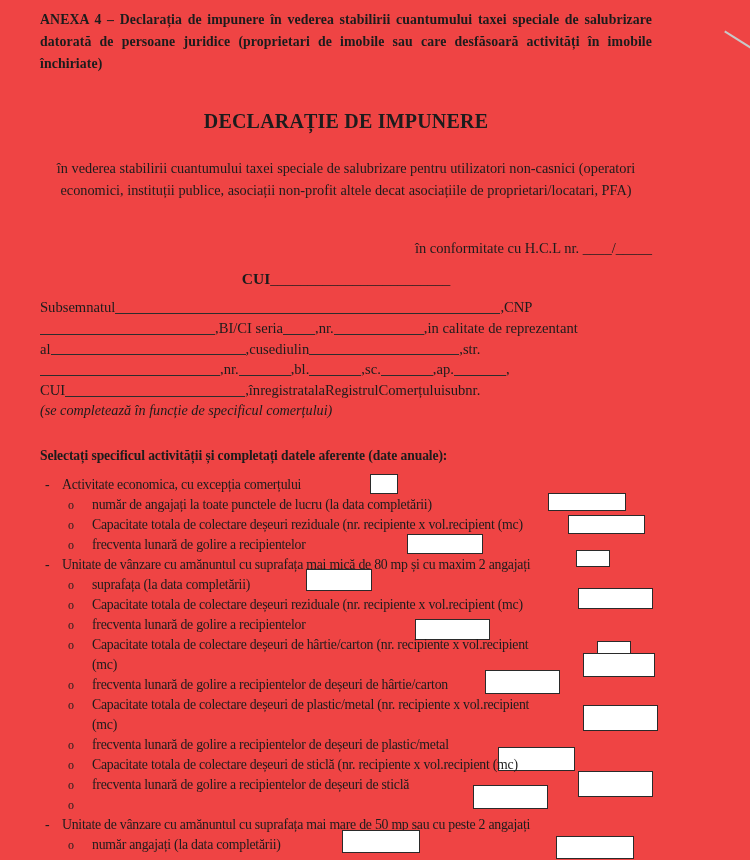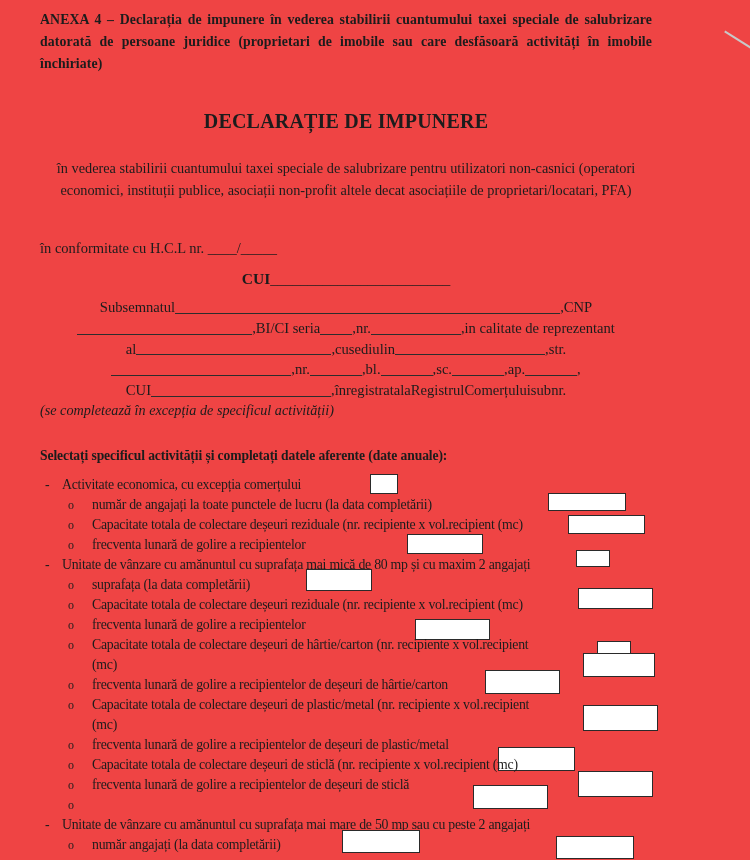--- a/index.html
+++ b/index.html
@@ -7,25 +7,25 @@
     position:relative;width:750px;height:860px;background:#ef4444;overflow:hidden;
     font-family:"Liberation Serif","DejaVu Serif",serif;color:#1c1c1c;
   }
   .content{position:relative;margin-left:40px;width:612px;}
   .annex-title{
     padding-top:9px;font-weight:bold;font-size:13.8px;line-height:22px;
     text-align:justify;letter-spacing:.1px;
   }
   .main-title{margin-top:36px;text-align:center;font-weight:bold;font-size:20px;line-height:21px;letter-spacing:.2px;}
   .subtitle{margin-top:26px;text-align:center;font-size:14.3px;line-height:21.5px;}
-  .conformity{margin-top:37px;text-align:left;font-size:14.5px;line-height:21px;}
+  .conformity{margin-top:37px;text-align:right;font-size:14.5px;line-height:21px;}
   .cui-line{margin-top:9px;text-align:center;font-size:15px;line-height:21px;}
   .cui-label{font-weight:bold;font-size:15.5px;}
   .decl{margin-top:7px;font-size:14.6px;}
-  .decl-line{display:flex;justify-content:center;align-items:flex-end;height:20.8px;line-height:20.8px;}
+  .decl-line{display:flex;justify-content:flex-start;align-items:flex-end;height:20.8px;line-height:20.8px;}
   .decl-line.left{justify-content:flex-start;}
   .seg-text{white-space:nowrap;flex-shrink:0;}
   .seg-blank{border-bottom:1.4px solid #2d2d2d;height:2px;flex-shrink:1;min-width:18px;align-self:flex-end;margin-bottom:4px;}
   .seg-group{display:flex;align-items:flex-end;min-width:0;flex-shrink:1;}
   .note{margin-top:1px;height:21px;font-style:italic;font-size:14.2px;}
   .select-heading{margin-top:23px;font-weight:bold;font-size:13.6px;letter-spacing:-.1px;line-height:20px;}
   .list{margin-top:9px;font-size:13.8px;letter-spacing:-.25px;}
   .row{position:relative;height:20px;line-height:20px;white-space:nowrap;}
   .row .bullet{display:inline-block;}
   .lvl1{padding-left:5px;}
@@ -125,21 +125,21 @@
             <span class="seg-blank" style="width: 180px;"></span>
             <span class="seg-text">,</span>
           </span>
           <span class="seg-text">înregistrata</span>
           <span class="seg-text">la</span>
           <span class="seg-text">Registrul</span>
           <span class="seg-text">Comerțului</span>
           <span class="seg-text">sub</span>
           <span class="seg-text">nr.</span>
         </div>
-      <div class="note">(se completează în excepția de specificul activității)</div>
+      <div class="note">(se completează în funcție de specificul comerțului)</div>
     </div>
 
     <div class="select-heading">Selectați specificul activității și completați datele aferente (date anuale):</div>
 
     <div class="list">
 
       <div class="row lvl1">
         <span class="bullet">-</span><span>Activitate economica, cu excepția comerțului</span>
         <span class="box" style="left:330px;top:-1px;width:28px;height:20px"></span>
       </div>

